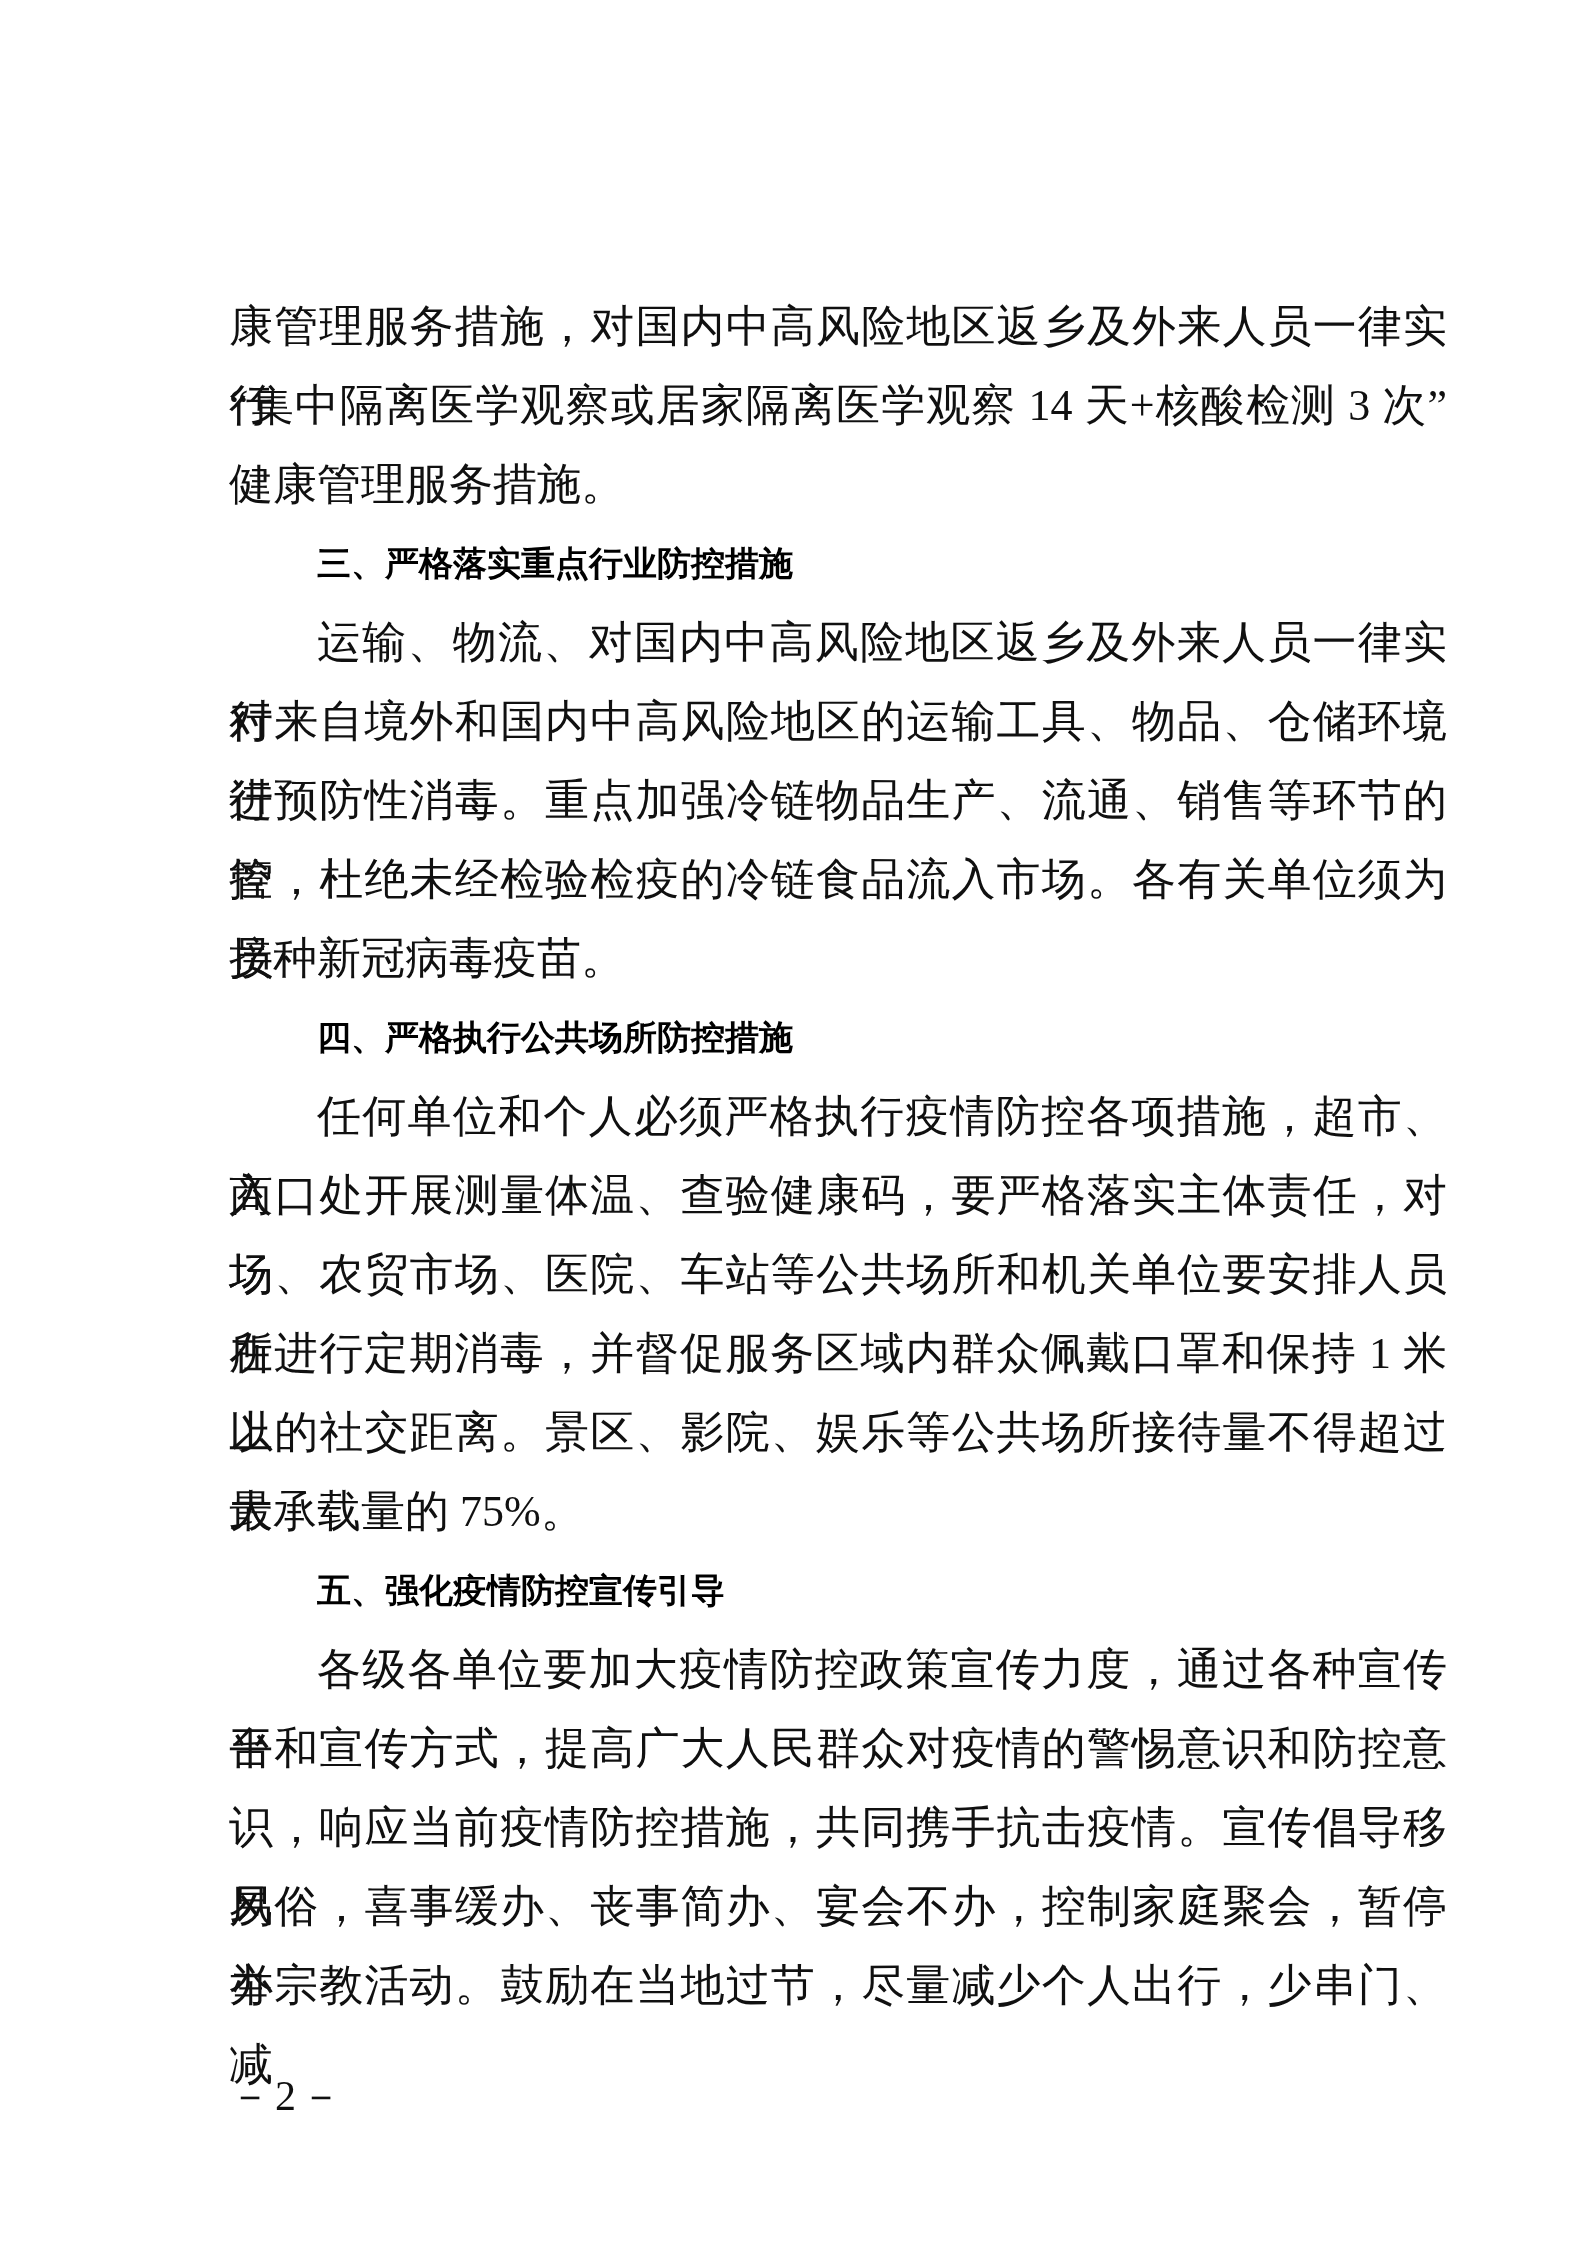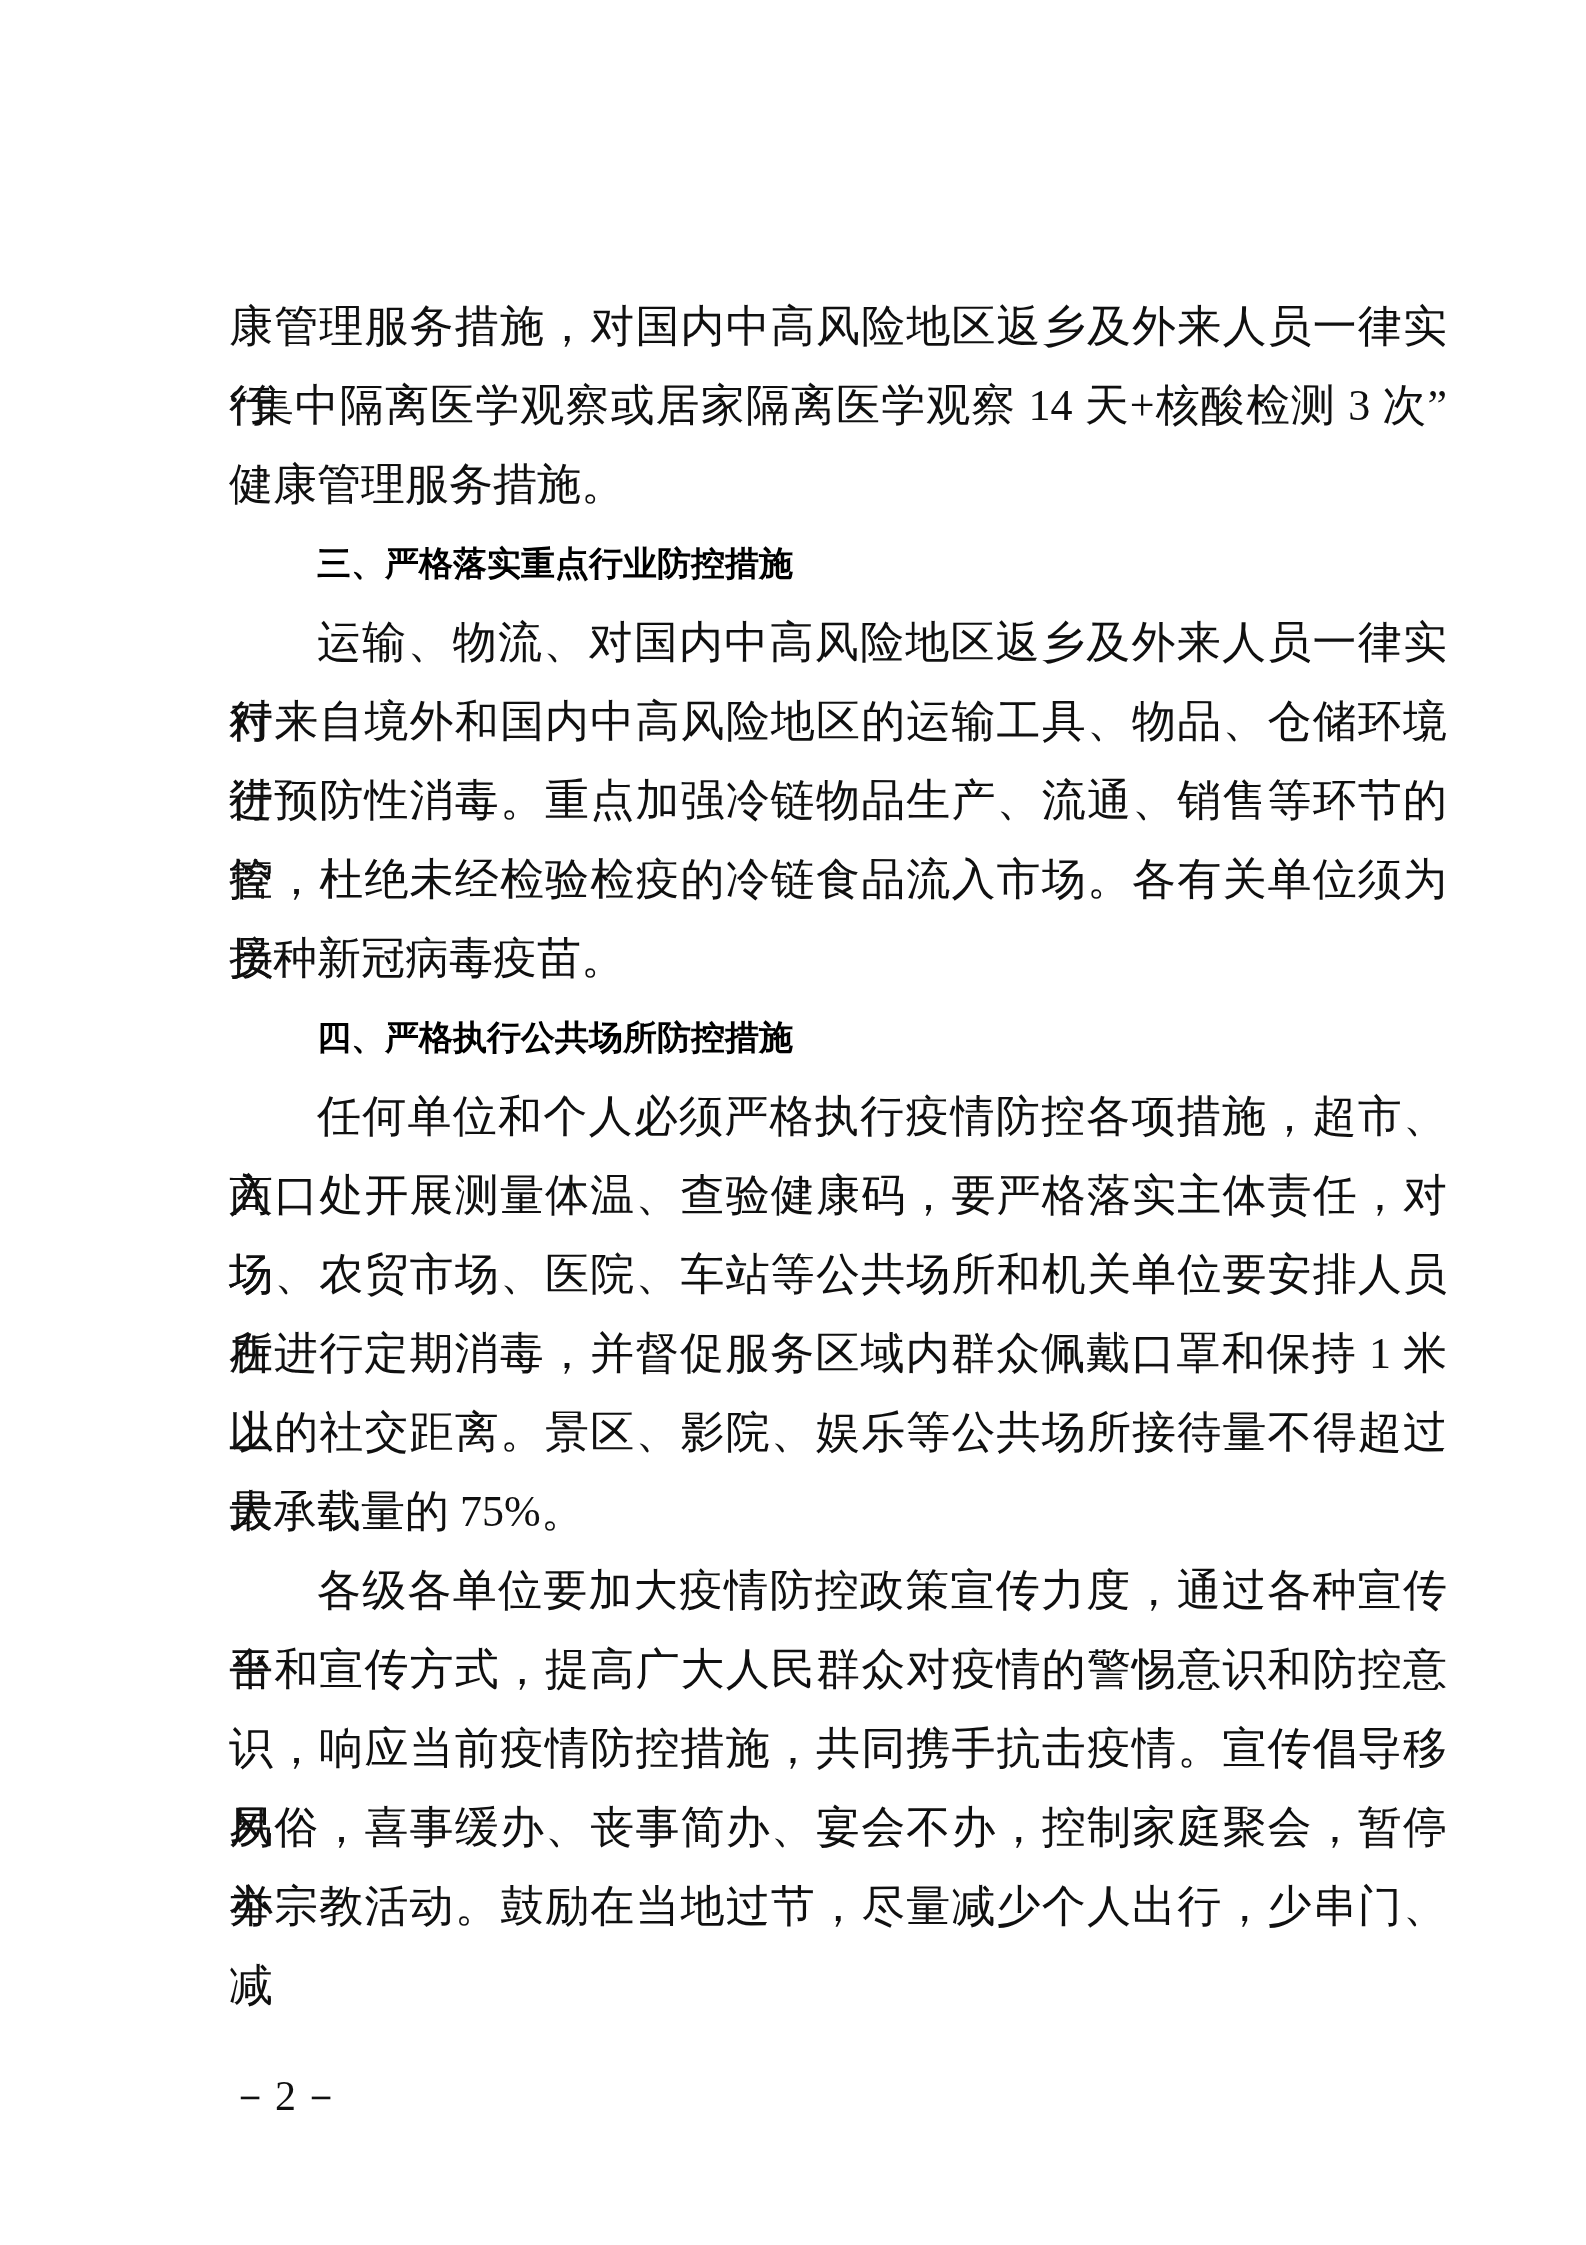--- a/index.html
+++ b/index.html
@@ -75,20 +75,21 @@
     <p class="ln just">行预防性消毒。重点加强冷链物品生产、流通、销售等环节的管</p>
     <p class="ln just">控，杜绝未经检验检疫的冷链食品流入市场。各有关单位须为员</p>
     <p class="ln">接种新冠病毒疫苗。</p>
     <h2 class="ln heading">四、严格执行公共场所防控措施</h2>
     <p class="ln just ind">任何单位和个人必须严格执行疫情防控各项措施，超市、商</p>
     <p class="ln just">入口处开展测量体温、查验健康码，要严格落实主体责任，对场</p>
     <p class="ln just">场、农贸市场、医院、车站等公共场所和机关单位要安排人员在</p>
     <p class="ln just">所进行定期消毒，并督促服务区域内群众佩戴口罩和保持 1 米以</p>
     <p class="ln just">上的社交距离。景区、影院、娱乐等公共场所接待量不得超过最</p>
     <p class="ln">大承载量的 75%。</p>
+    <h2 class="ln heading">五、强化疫情防控宣传引导</h2>
     <p class="ln just ind">各级各单位要加大疫情防控政策宣传力度，通过各种宣传平</p>
     <p class="ln just">台和宣传方式，提高广大人民群众对疫情的警惕意识和防控意</p>
     <p class="ln just">识，响应当前疫情防控措施，共同携手抗击疫情。宣传倡导移风</p>
     <p class="ln just">易俗，喜事缓办、丧事简办、宴会不办，控制家庭聚会，暂停举</p>
     <p class="ln just">办宗教活动。鼓励在当地过节，尽量减少个人出行，少串门、减</p>
   </main>
 
   <footer class="footer">
     <span>－2－</span>
   </footer>

